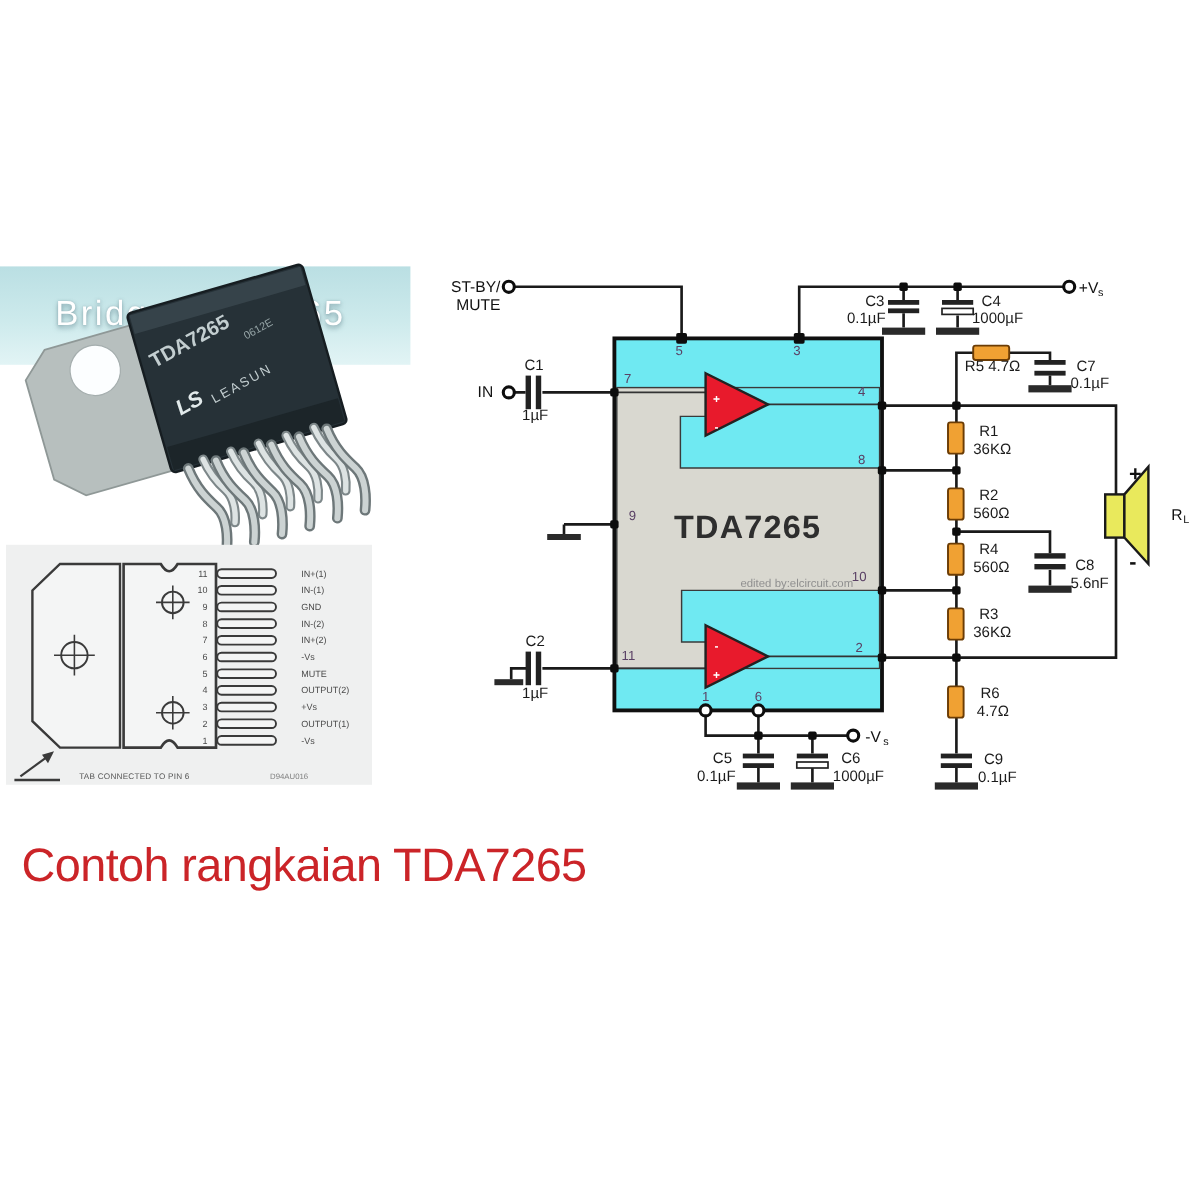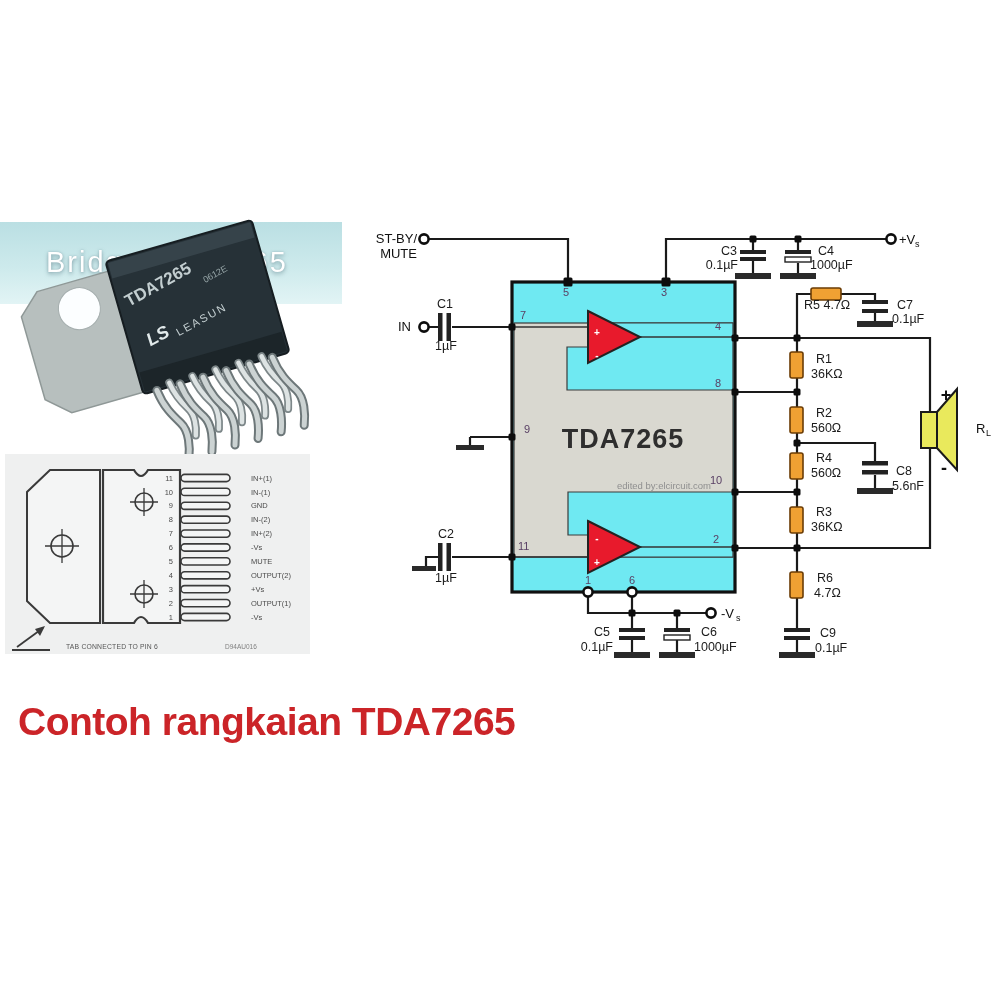--- a/index.html
+++ b/index.html
@@ -3,21 +3,21 @@
 <meta charset="utf-8">
 <style>
   html,body{margin:0;padding:0;background:#fff;}
   .page{position:relative;width:1000px;height:1000px;background:#ffffff;overflow:hidden;
         font-family:"Liberation Sans",sans-serif;}
   .teal-band{position:absolute;left:0;top:222px;width:342px;height:82px;
         background:linear-gradient(180deg,#badfe3 0%,#cdeaec 55%,#e2f4f5 100%);}
   .photo-title{position:absolute;left:46px;top:246px;font-size:29px;letter-spacing:2px;
         color:#ffffff;text-shadow:0 2px 4px rgba(90,125,135,.6),0 0 2px rgba(120,150,160,.5);
         white-space:nowrap;}
-  .caption{position:absolute;left:18px;top:700px;font-size:39px;font-weight:bold;
+  .caption{position:absolute;left:18px;top:700px;font-size:39px;font-weight:normal;
         letter-spacing:-0.5px;color:#cb2428;white-space:nowrap;}
   svg.main{position:absolute;left:0;top:0;}
   svg text{font-family:"Liberation Sans",sans-serif;}
   .t-lbl{font-size:12.5px;fill:#1b1b1b;}
   .t-pin{font-size:11px;fill:#5a4165;}
   .t-term{font-size:13px;fill:#111;}
   .t-sub{font-size:9px;fill:#111;}
   .t-amp{font-size:10px;font-weight:bold;fill:#ffffff;}
   .t-ic{font-size:27px;font-weight:600;fill:#2e2e2e;letter-spacing:1px;}
   .t-wm{font-size:9.5px;fill:#8f8f8f;}

